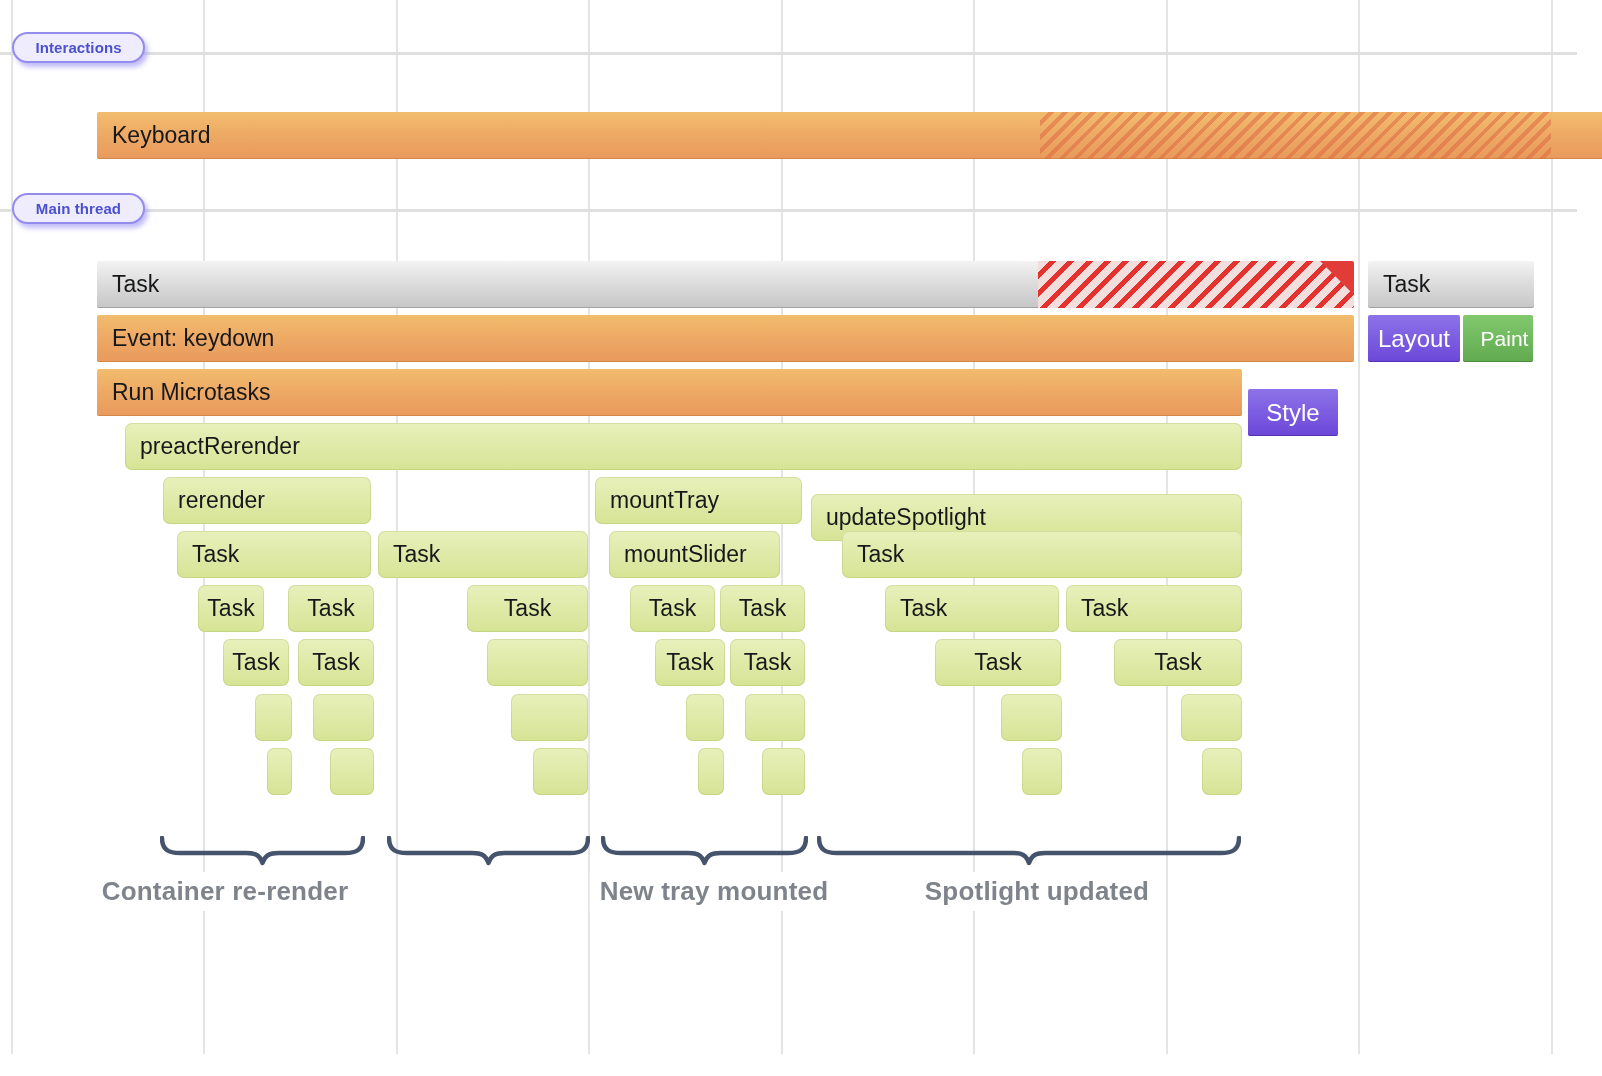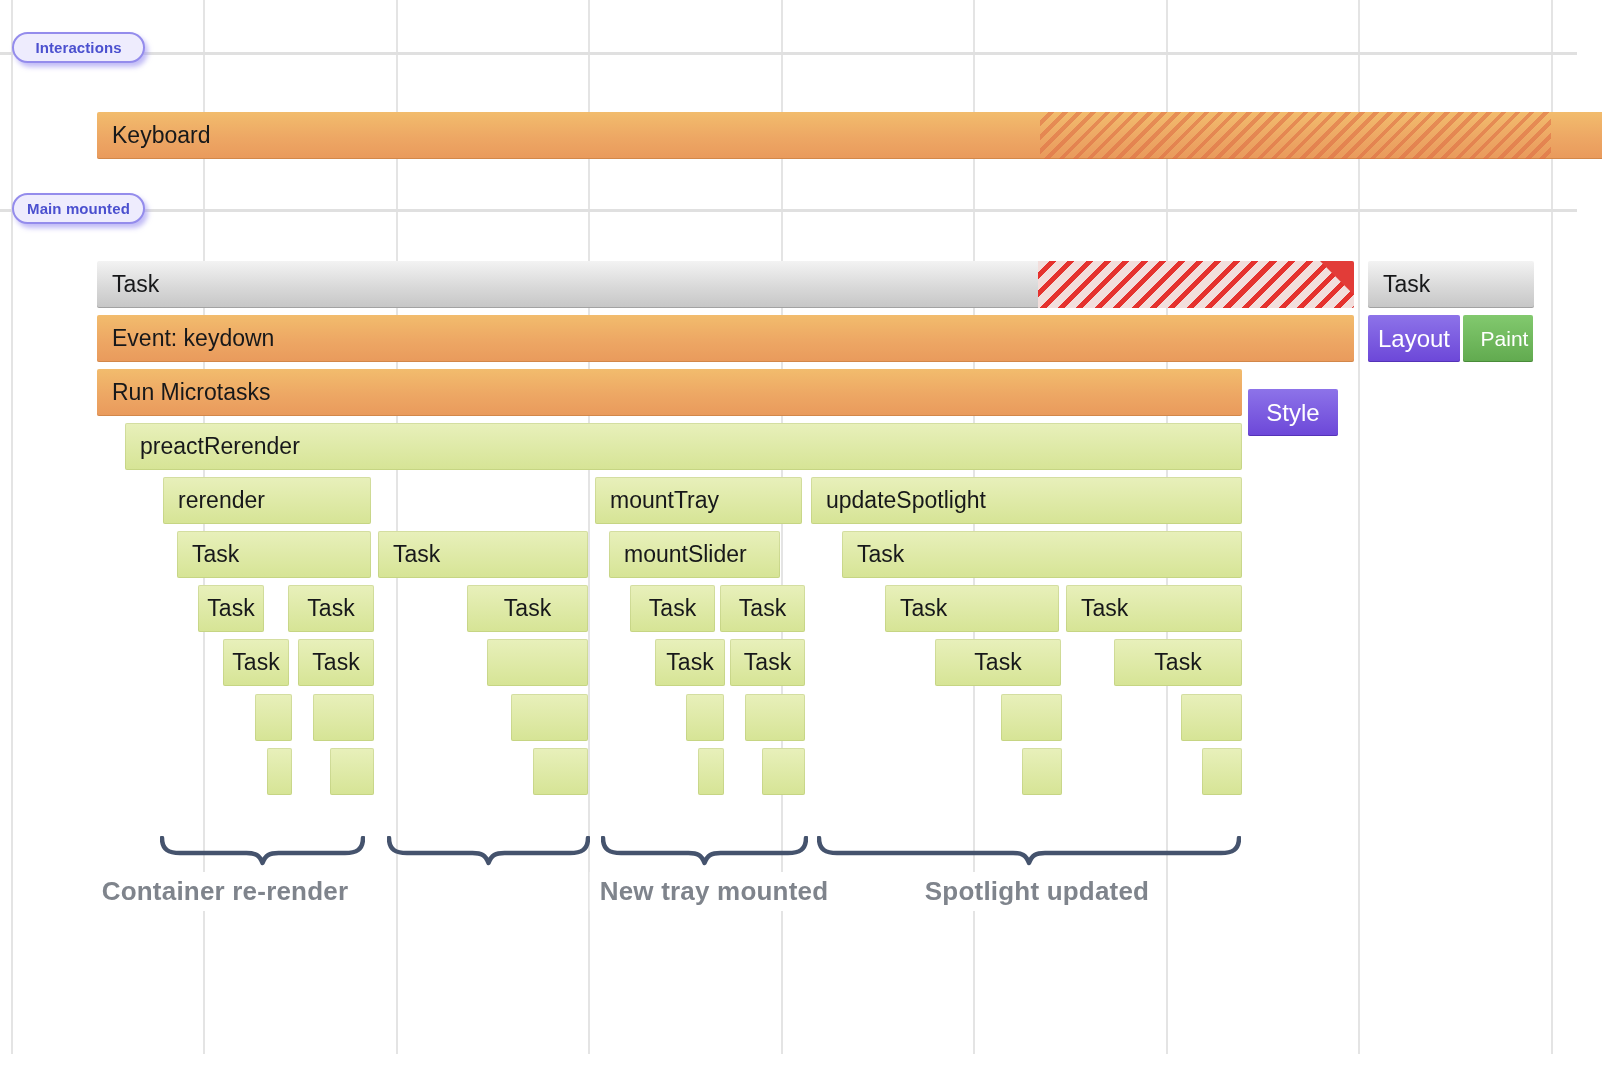--- a/index.html
+++ b/index.html
@@ -26,21 +26,21 @@
   }
   .bar .bar-label{position:relative;z-index:3;padding-left:15px;}
   .bar.center{justify-content:center;}
   .bar.center .bar-label{padding-left:0;}
 
   .bar.orange{background:linear-gradient(180deg,#f2bc6d 0%,#eda764 55%,#e99a5c 100%);
     box-shadow:inset 0 -1px 0 rgba(170,100,40,.35);}
   .bar.gray{background:linear-gradient(180deg,#f3f3f3 0%,#d9d9d9 55%,#c6c6c6 100%);
     box-shadow:inset 0 -1px 0 rgba(0,0,0,.18);}
   .bar.green{background:linear-gradient(180deg,#e8f0bb 0%,#d6e495 100%);
-    box-shadow:inset 0 0 0 1px rgba(140,160,70,.22);}
+    box-shadow:inset 0 0 0 1px rgba(140,160,70,.22);border-radius:7px;}
   .bar.purple{background:linear-gradient(180deg,#8d73e9 0%,#6c47d8 100%);
     box-shadow:inset 0 -1px 0 rgba(60,30,150,.5);color:#ffffff;font-size:24px;}
   .bar.paint{background:linear-gradient(180deg,#82c96e 0%,#61aa4f 100%);
     box-shadow:inset 0 -1px 0 rgba(50,110,35,.5);color:#ffffff;font-size:21px;}
   .bar.purple .bar-label,.bar.paint .bar-label{padding-left:13px;}
   .bar.purple.center .bar-label{padding-left:0;}
 
   .hatch{position:absolute;top:0;bottom:0;z-index:2;}
   .hatch.orange-stripes{background:repeating-linear-gradient(135deg,rgba(221,106,66,0) 0 6px,rgba(221,106,66,.55) 6px 10px);}
   .hatch.red-stripes{background-color:#f2dedc;
@@ -53,21 +53,21 @@
     position:absolute;top:872px;transform:translateX(-50%);
     background:#ffffff;padding:4px 10px;z-index:2;
     color:#7f848c;font-size:26px;font-weight:bold;letter-spacing:.2px;white-space:nowrap;
   }
 </style>
 </head>
 <body>
 
 <div id="stage">
   <div class="pill" style="top:32px">Interactions</div>
-  <div class="pill" style="top:193px">Main mounted</div>
+  <div class="pill" style="top:193px">Main thread</div>
 <div class="vline" style="left: 11px; height: 1054px;"></div>
     <div class="vline" style="left: 203px; height: 1054px;"></div>
     <div class="vline" style="left: 396px; height: 1054px;"></div>
     <div class="vline" style="left: 588px; height: 1054px;"></div>
     <div class="vline" style="left: 781px; height: 1054px;"></div>
     <div class="vline" style="left: 973px; height: 1054px;"></div>
     <div class="vline" style="left: 1166px; height: 1054px;"></div>
     <div class="vline" style="left: 1358px; height: 1054px;"></div>
     <div class="vline" style="left: 1551px; height: 1054px;"></div>
     <div class="hline" style="top: 52px; width: 1577px;"></div>
@@ -102,21 +102,21 @@
     </div>
     <div class="bar green" style="left: 125px; top: 423px; width: 1117px; height: 47px;">
       <span class="bar-label">preactRerender</span>
     </div>
     <div class="bar green" style="left: 163px; top: 477px; width: 208px; height: 47px;">
       <span class="bar-label">rerender</span>
     </div>
     <div class="bar green" style="left: 595px; top: 477px; width: 207px; height: 47px;">
       <span class="bar-label">mountTray</span>
     </div>
-    <div class="bar green" style="left: 811px; top: 477px; width: 431px; height: 47px;">
+    <div class="bar green" style="left: 811px; top: 494px; width: 431px; height: 47px;">
       <span class="bar-label">updateSpotlight</span>
     </div>
     <div class="bar green" style="left: 177px; top: 531px; width: 194px; height: 47px;">
       <span class="bar-label">Task</span>
     </div>
     <div class="bar green" style="left: 378px; top: 531px; width: 210px; height: 47px;">
       <span class="bar-label">Task</span>
     </div>
     <div class="bar green" style="left: 609px; top: 531px; width: 171px; height: 47px;">
       <span class="bar-label">mountSlider</span>

